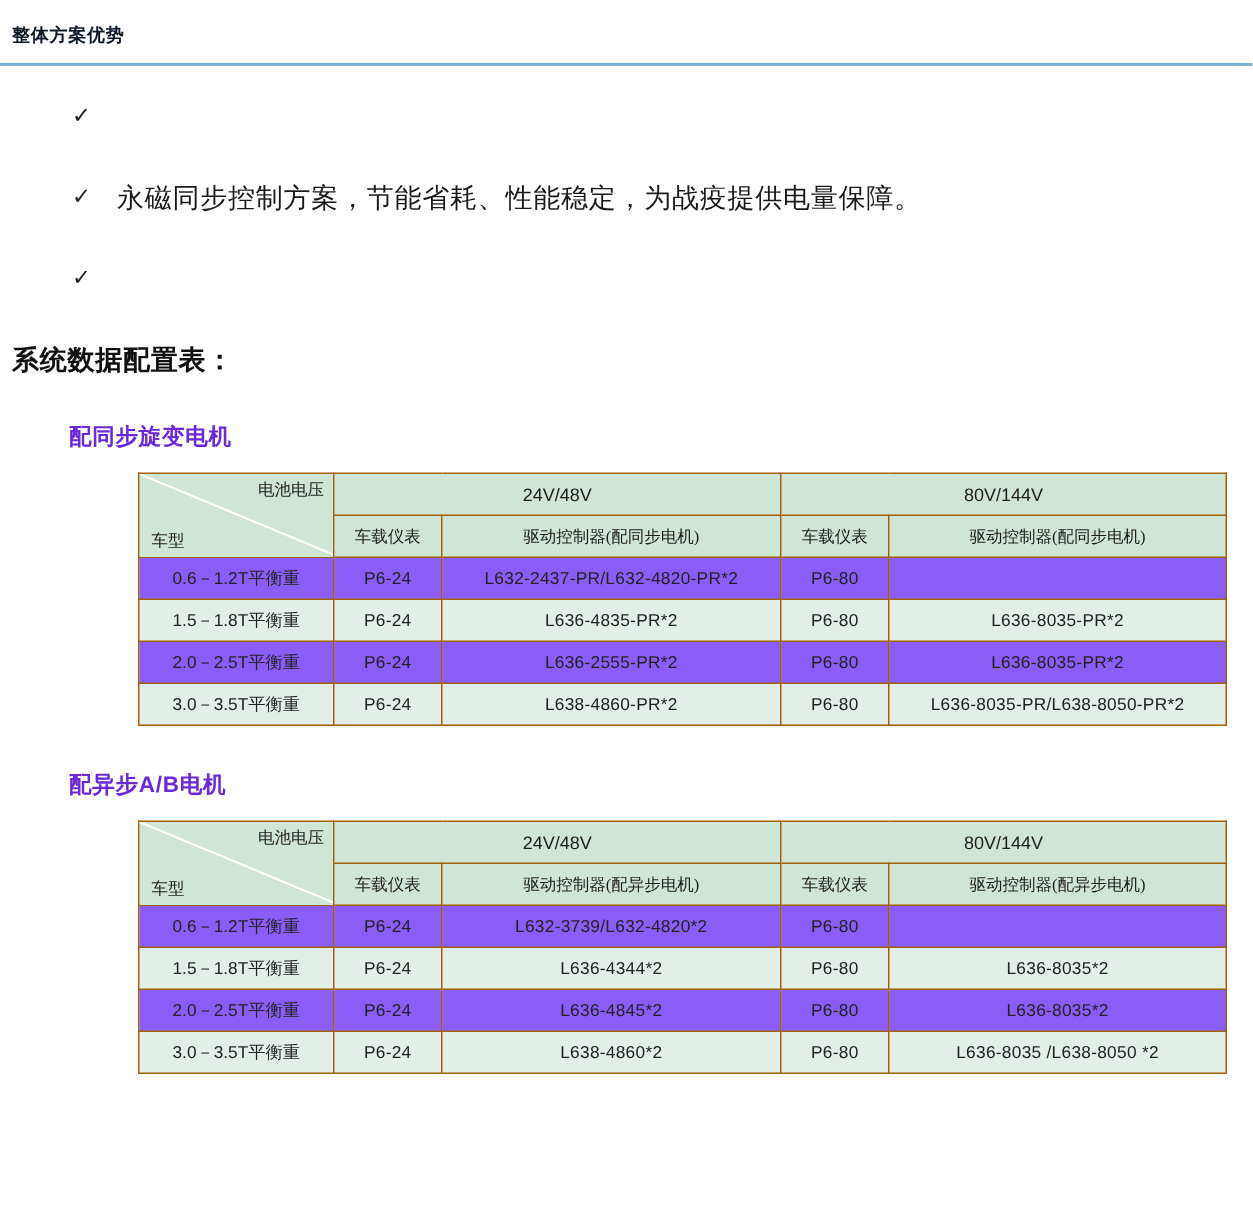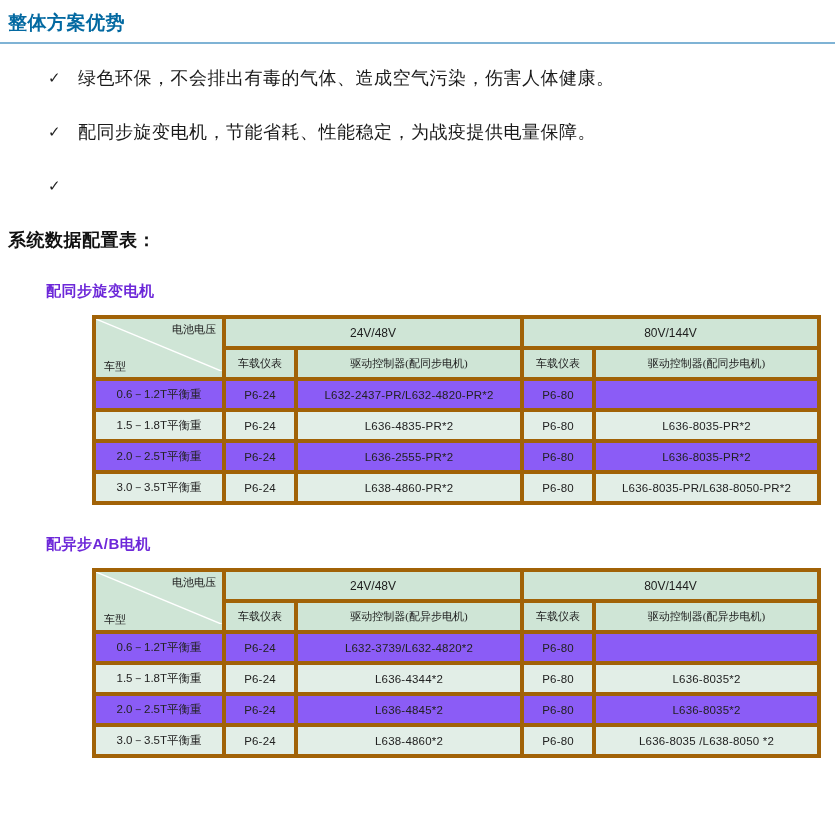--- a/index.html
+++ b/index.html
@@ -14,23 +14,23 @@
     color: #1a1a1a;
     overflow: hidden;
     position: relative;
   }
 
   
   .title-block {
     padding: 10px 0 0 8px;
   }
   .main-title {
-    font-size: 19px;
+    font-size: 12px;
     font-weight: bold;
-    color: #0369a1;
+    color: #0f172a;
     letter-spacing: 0.5px;
     line-height: 26px;
   }
   .title-rule {
     margin-top: 6px;
     height: 2px;
     background: #7fb3d5;
     width: 835px;
   }
 
@@ -82,21 +82,21 @@
 
   table.cfg {
     border-collapse: collapse;
     margin: 14px 0 0 92px;
     width: 725px;
     table-layout: fixed;
     font-size: 11.5px;
     color: #222;
   }
   table.cfg td, table.cfg th {
-    border: 4px solid #a16207;
+    border: 1px solid #a16207;
     padding: 0;
     height: 27px;
     text-align: center;
     vertical-align: middle;
     font-weight: normal;
   }
   .h-head {
     background: #cfe5d6;
     color: #1d1d1d;
     font-size: 12px;
@@ -143,25 +143,24 @@
 <body>
 
 <div class="title-block">
   <div class="main-title">整体方案优势</div>
 </div>
 <div class="title-rule"></div>
 
 <div class="bullets">
   <div class="bullet-row">
     <div class="bullet-check">✓</div>
-    <div class="bullet-text">绿色环保，不会排出有毒的气体、造成空气污染，伤害人体健康。</div>
   </div>
   <div class="bullet-row">
     <div class="bullet-check">✓</div>
-    <div class="bullet-text">配同步旋变电机，节能省耗、性能稳定，为战疫提供电量保障。</div>
+    <div class="bullet-text">永磁同步控制方案，节能省耗、性能稳定，为战疫提供电量保障。</div>
   </div>
   <div class="bullet-row">
     <div class="bullet-check">✓</div>
   </div>
 </div>
 
 <div class="section2-title">系统数据配置表：</div>
 
 <div class="table-group">
   <div class="group-caption">配同步旋变电机</div>

